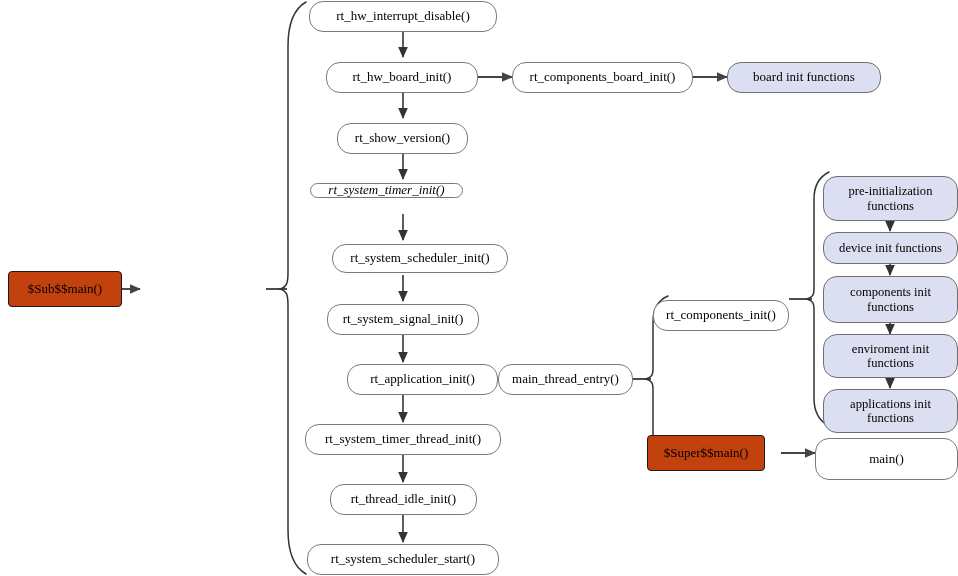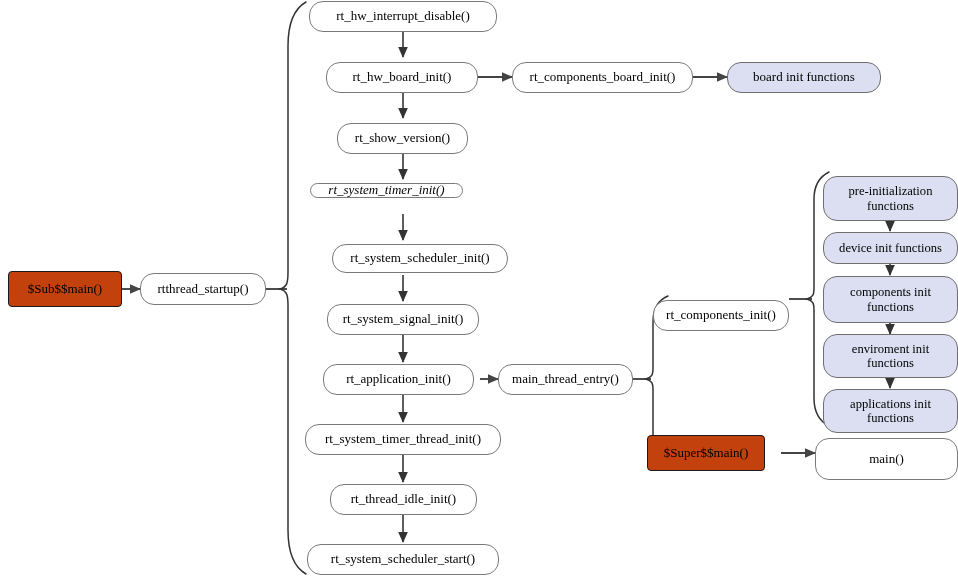--- a/index.html
+++ b/index.html
@@ -124,35 +124,34 @@
                L 814 288
                C 814 295, 813 297, 807 299
                C 813 301, 814 303, 814 310
                L 814 398
                C 814 410, 817 420, 829 426"></path>
     </g>
   </svg>
 
   <div class="node cream" style="left:8px; top:271px; width:114px; height:36px;">$Sub$$main()</div>
 
-  <div class="node" style="left:140px; top:273px; width:126px; height:32px;">rtthread_startup()</div>
 
   <div class="node" style="left:309px; top:1px; width:188px; height:31px;">rt_hw_interrupt_disable()</div>
 
   <div class="node" style="left:326px; top:62px; width:152px; height:31px;">rt_hw_board_init()</div>
 
   <div class="node" style="left:337px; top:123px; width:131px; height:31px;">rt_show_version()</div>
 
   <div class="node" style="left:310px; top:183px; width:153px; height:15px;font-style:italic;">rt_system_timer_init()</div>
 
   <div class="node" style="left:332px; top:244px; width:176px; height:29px;">rt_system_scheduler_init()</div>
 
   <div class="node" style="left:327px; top:304px; width:152px; height:31px;">rt_system_signal_init()</div>
 
-  <div class="node" style="left:323px; top:364px; width:151px; height:31px;">rt_application_init()</div>
+  <div class="node" style="left:347px; top:364px; width:151px; height:31px;">rt_application_init()</div>
 
   <div class="node" style="left:305px; top:424px; width:196px; height:31px;">rt_system_timer_thread_init()</div>
 
   <div class="node" style="left:330px; top:484px; width:147px; height:31px;">rt_thread_idle_init()</div>
 
   <div class="node" style="left:307px; top:544px; width:192px; height:31px;">rt_system_scheduler_start()</div>
 
   <div class="node" style="left:512px; top:62px; width:181px; height:31px;">rt_components_board_init()</div>
 
   <div class="node blue" style="left:727px; top:62px; width:154px; height:31px;">board init functions</div>

